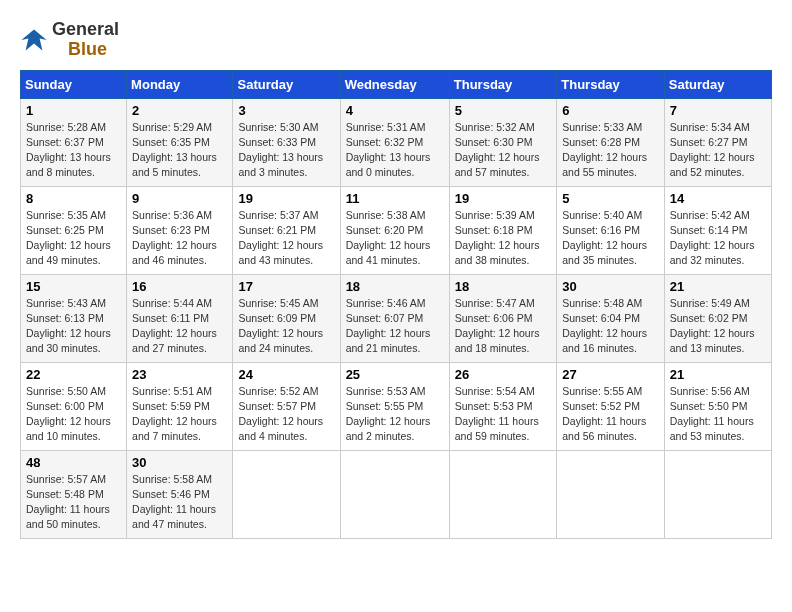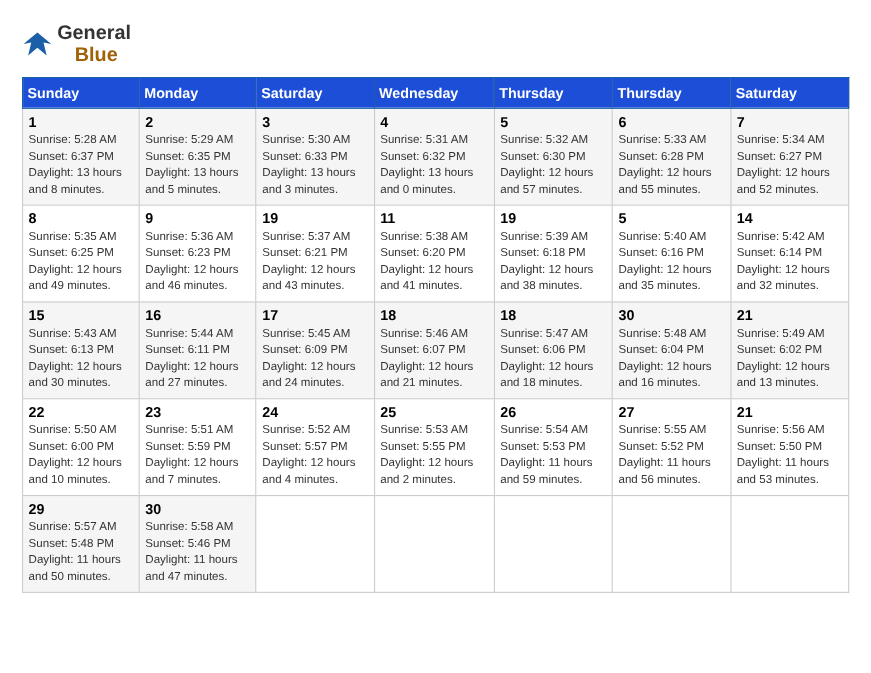--- a/index.html
+++ b/index.html
@@ -241,21 +241,21 @@
           <span class="day-num">27</span>
           <div class="day-info">Sunrise: 5:55 AM<br>Sunset: 5:52 PM<br>Daylight: 11 hours and 56 minutes.</div>
         </td>
         <td>
           <span class="day-num">21</span>
           <div class="day-info">Sunrise: 5:56 AM<br>Sunset: 5:50 PM<br>Daylight: 11 hours and 53 minutes.</div>
         </td>
       </tr>
       <tr>
         <td>
-          <span class="day-num">29</span>
+          <span class="day-num">48</span>
           <div class="day-info">Sunrise: 5:57 AM<br>Sunset: 5:48 PM<br>Daylight: 11 hours and 50 minutes.</div>
         </td>
         <td>
           <span class="day-num">30</span>
           <div class="day-info">Sunrise: 5:58 AM<br>Sunset: 5:46 PM<br>Daylight: 11 hours and 47 minutes.</div>
         </td>
         <td class="empty"></td>
         <td class="empty"></td>
         <td class="empty"></td>
         <td class="empty"></td>

